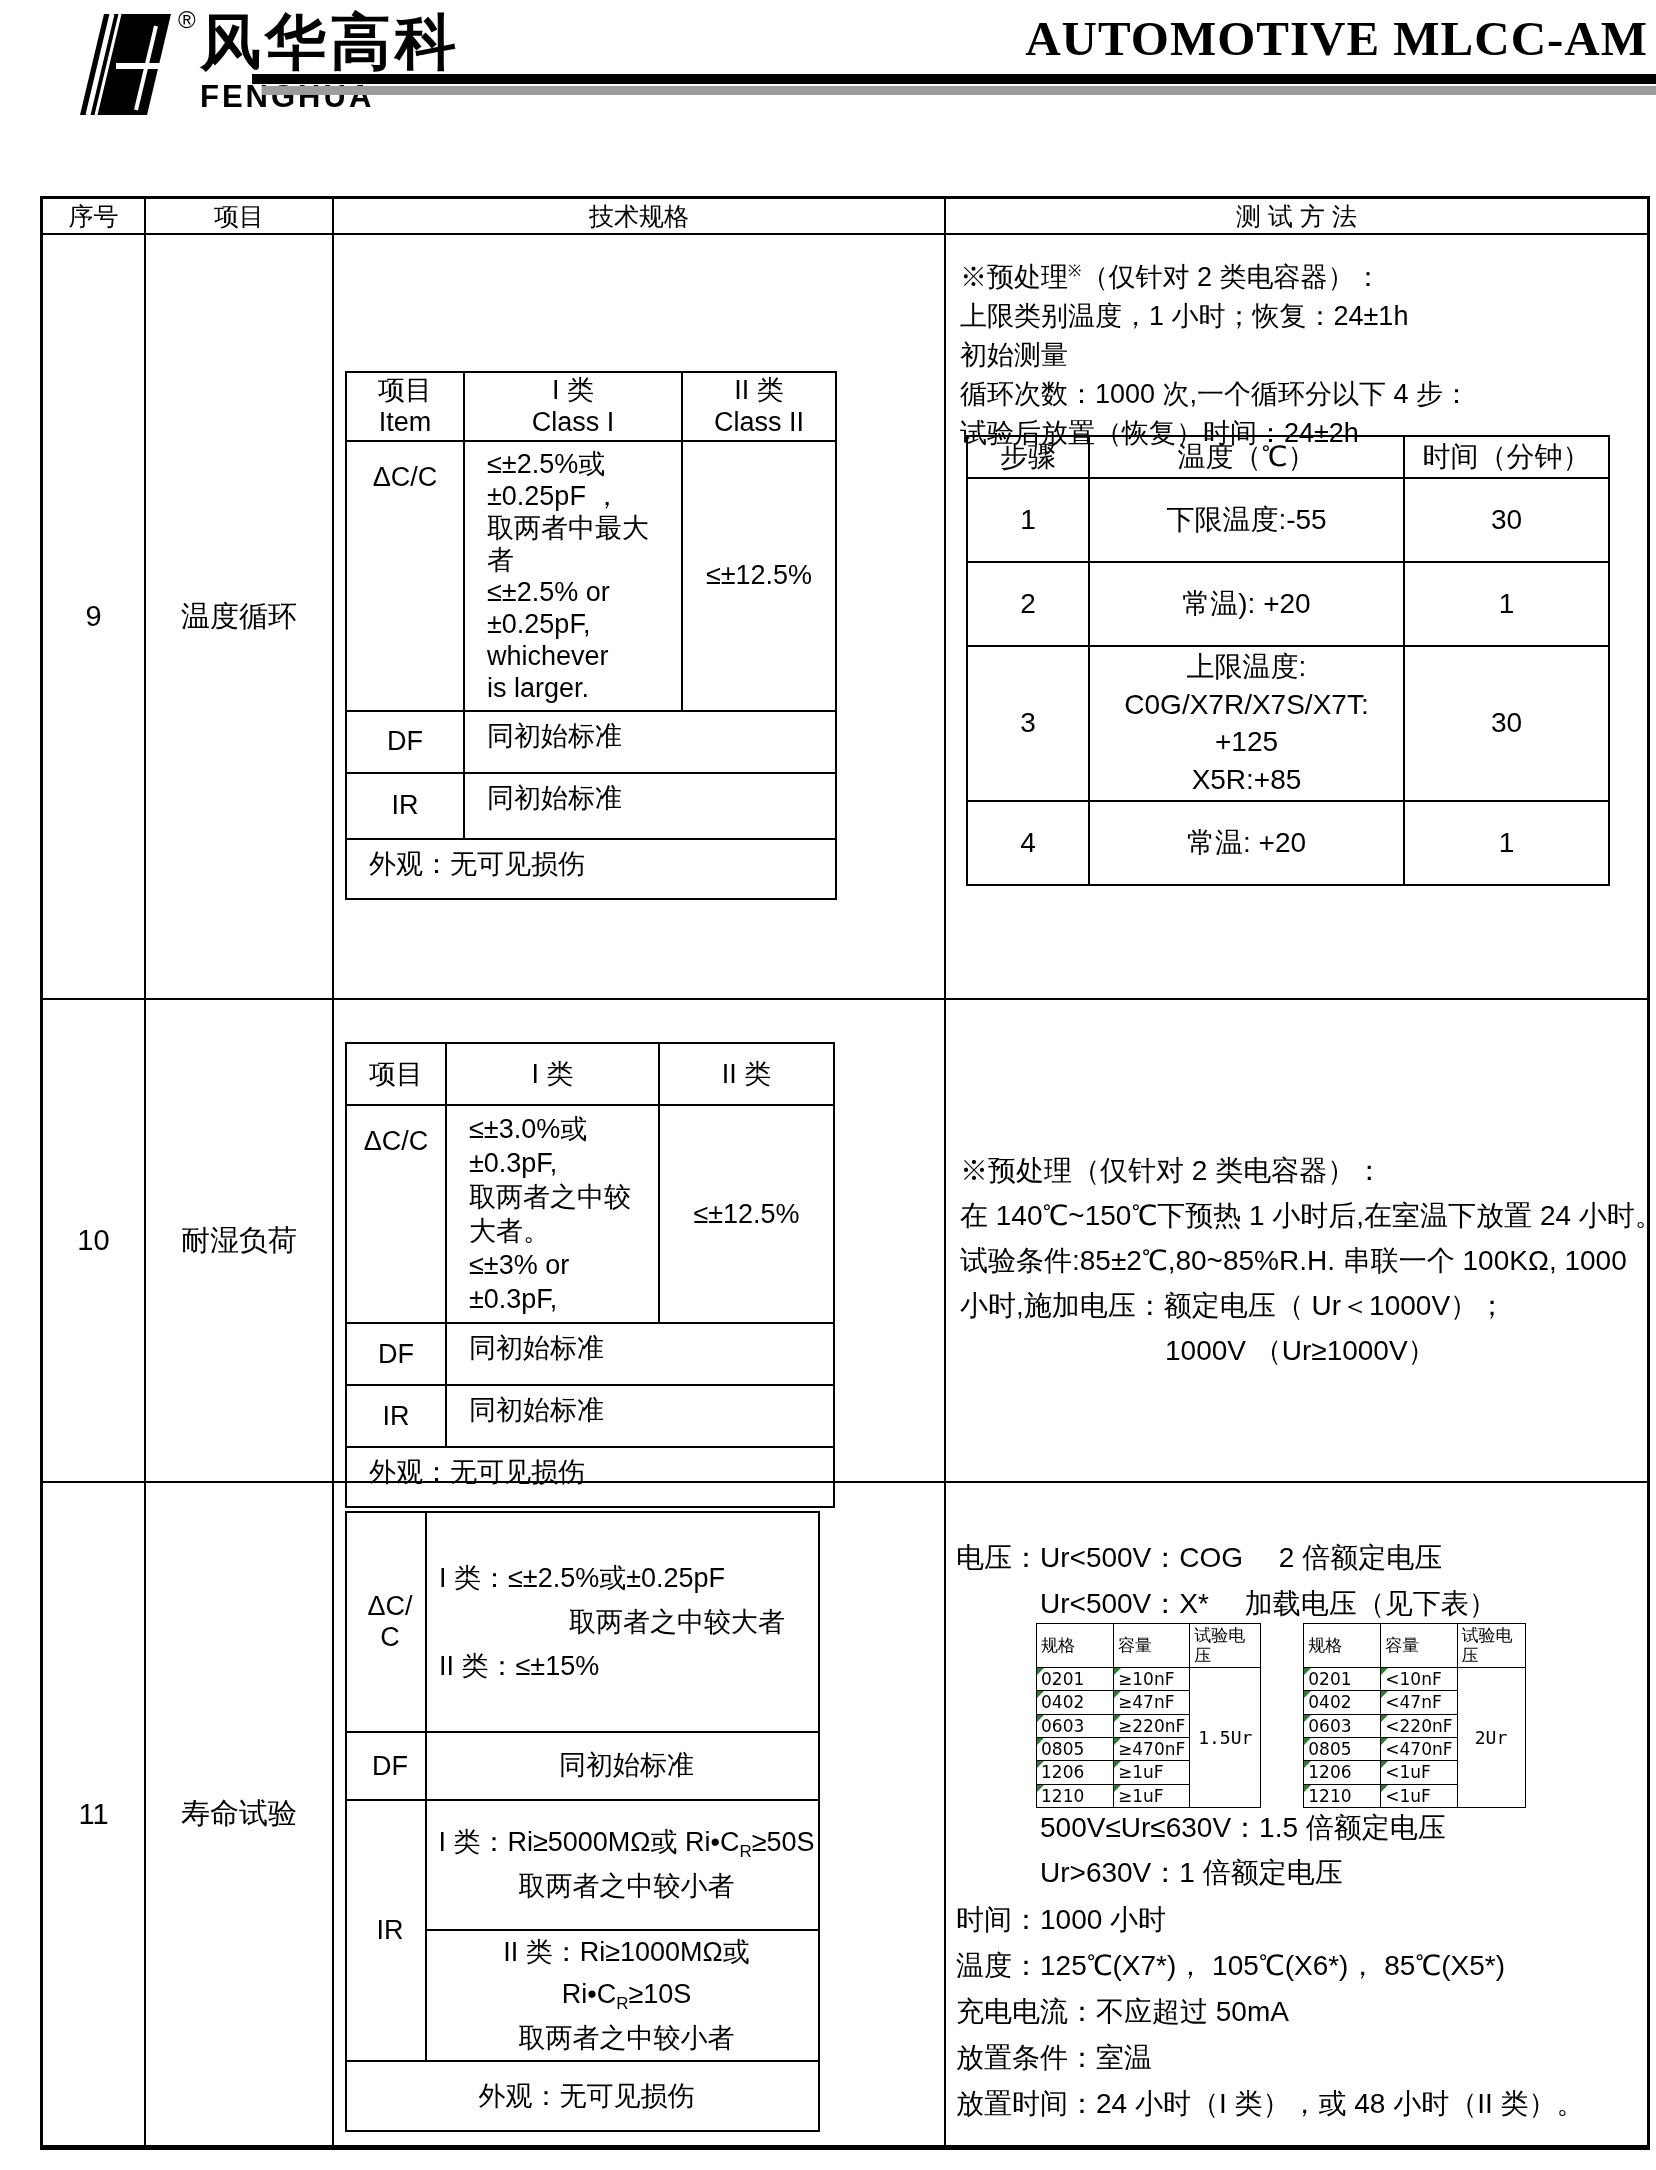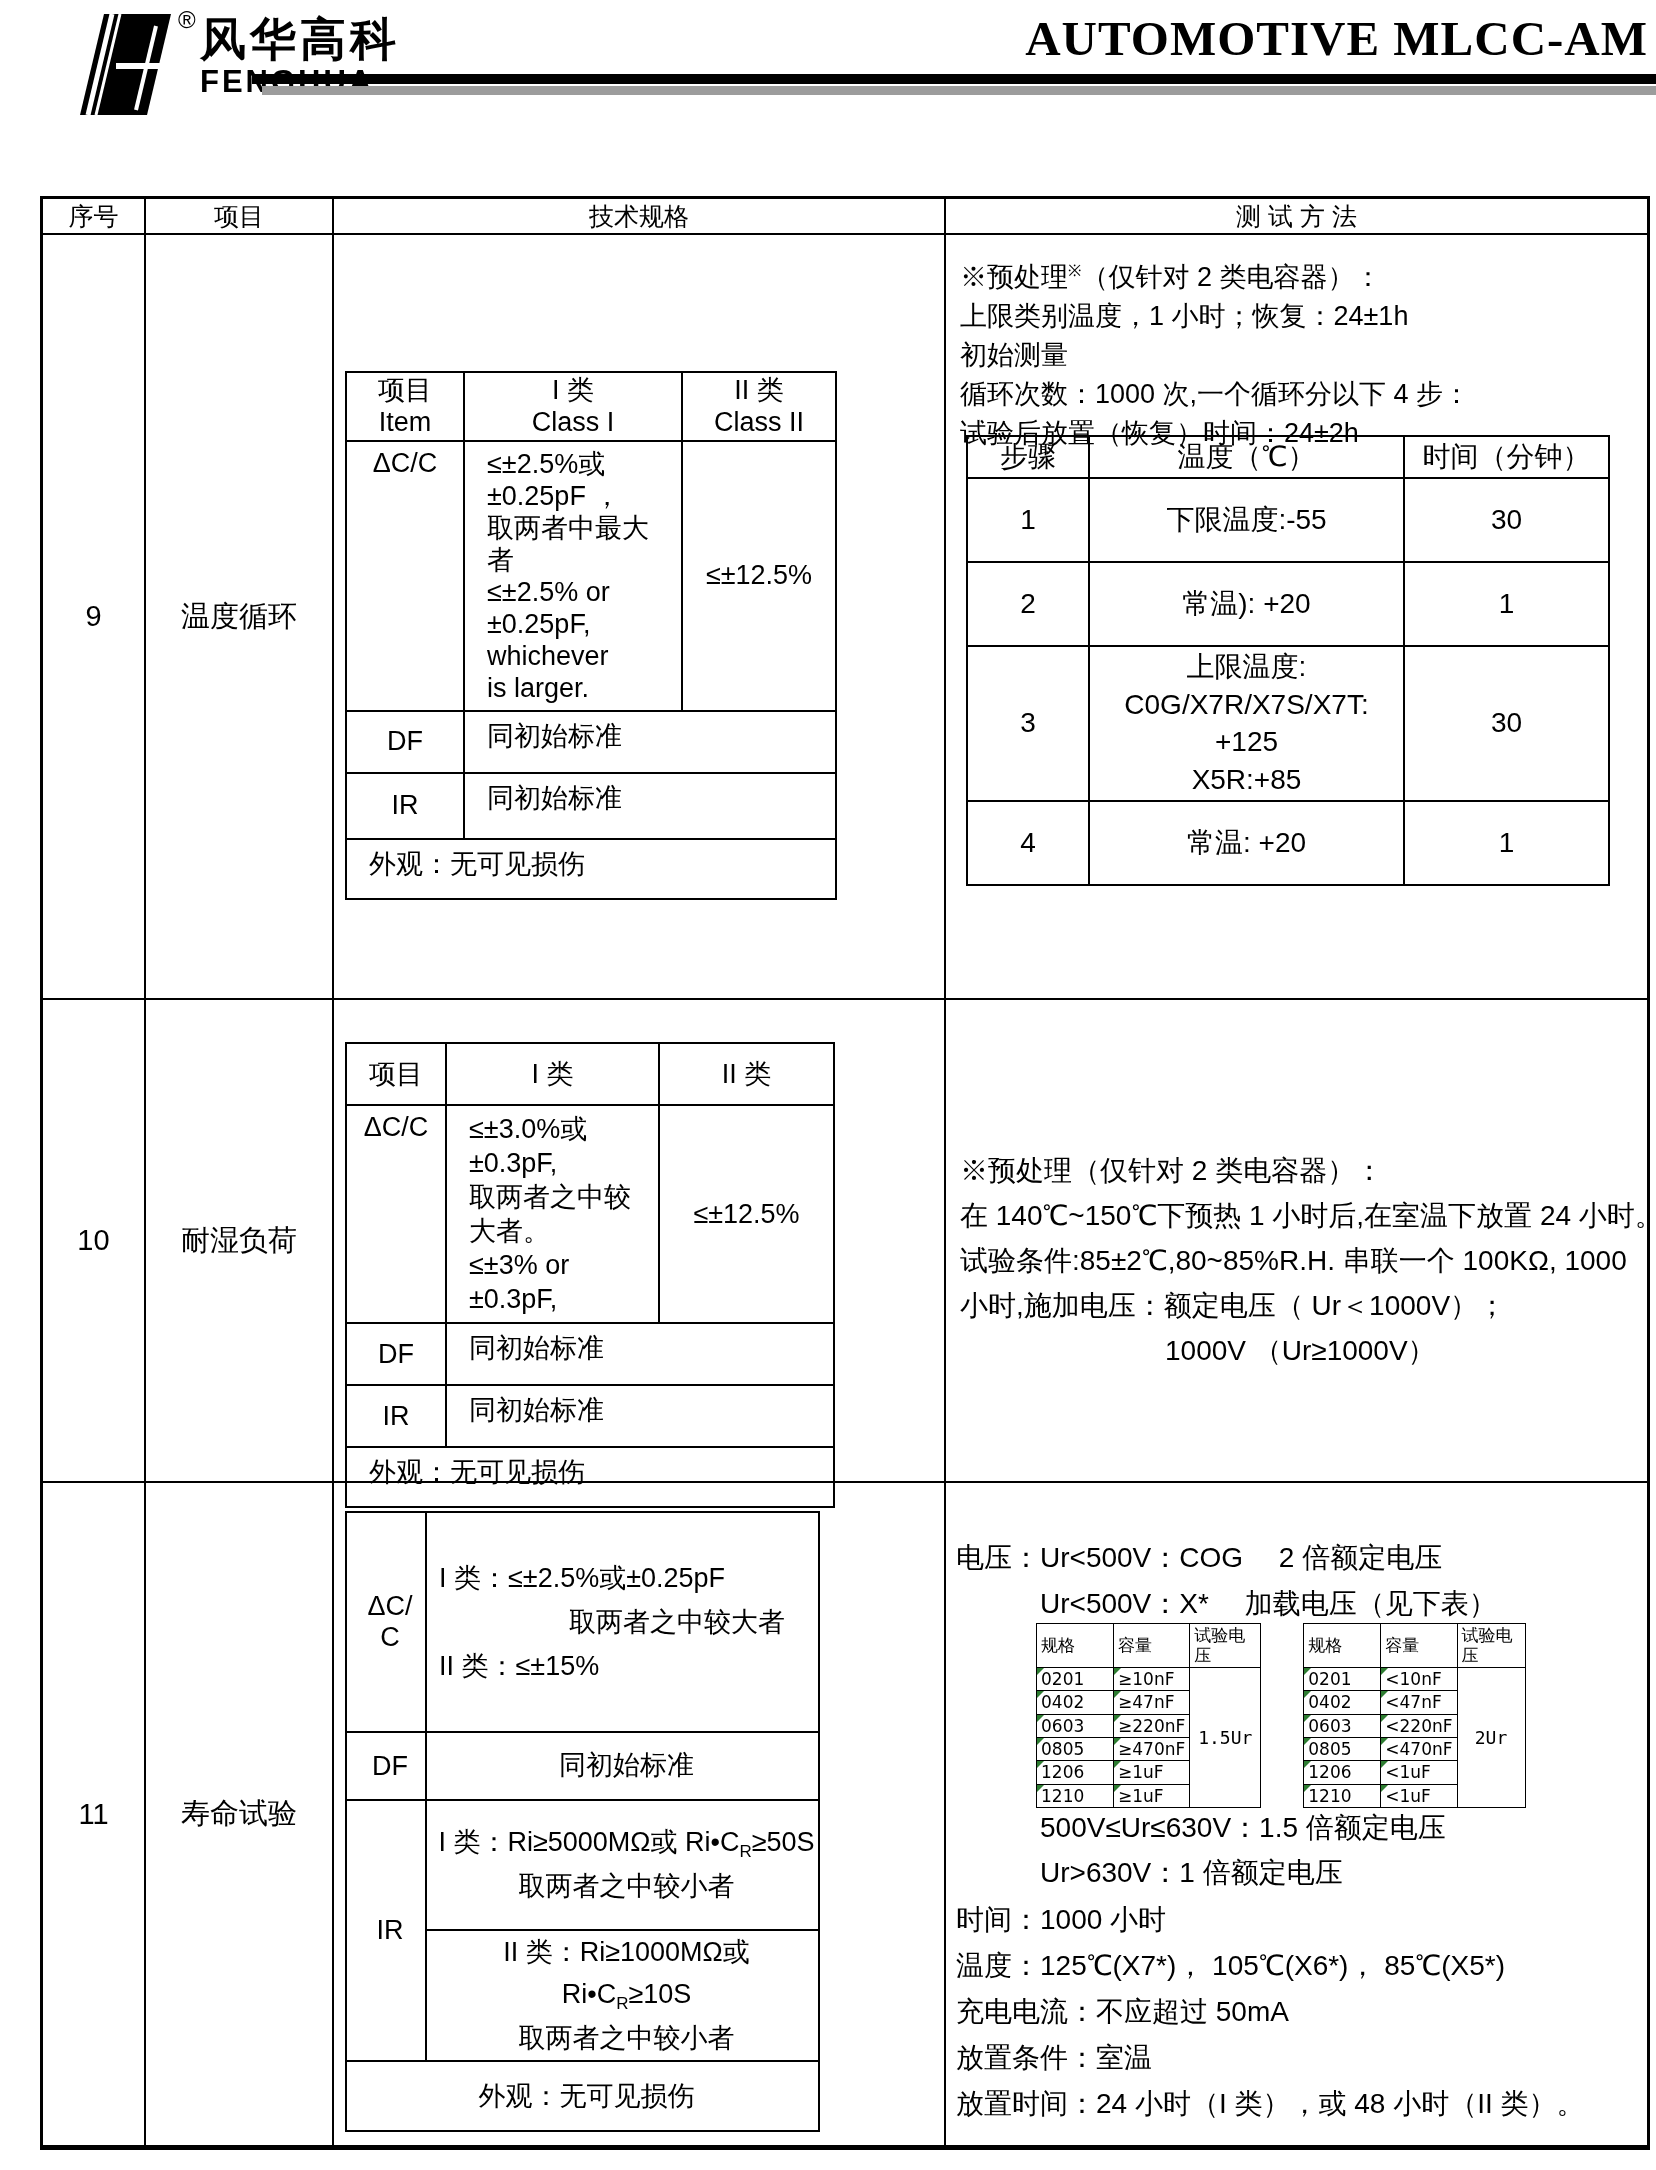--- a/index.html
+++ b/index.html
@@ -3,21 +3,21 @@
 <meta charset="utf-8">
 <style>
   html,body{margin:0;padding:0;background:#fff;}
   .sheet{position:relative;width:1656px;height:2170px;background:#fff;color:#000;
          font-family:"Liberation Sans",sans-serif;overflow:hidden;}
 
   
   .logo-icon{position:absolute;left:52px;top:12px;}
   .reg-mark{position:absolute;left:178px;top:6px;font-size:24px;}
   .logo-text{position:absolute;left:200px;top:16px;line-height:1;}
-  .logo-cn{font-size:46px;font-weight:bold;letter-spacing:4px;}
+  .logo-cn{font-size:61px;font-weight:bold;letter-spacing:4px;font-family:Liberation Mono, monospace;}
   .logo-en{font-size:31px;font-weight:bold;letter-spacing:3px;margin-top:4px;}
   .doc-title{position:absolute;top:10px;right:8px;font-family:"Liberation Serif",serif;
              font-weight:bold;font-size:49px;letter-spacing:1px;white-space:nowrap;}
   .rule-black{position:absolute;left:252px;top:74px;right:0;height:10px;background:#000;}
   .rule-gray{position:absolute;left:262px;top:86px;right:0;height:9px;background:#9c9c9c;}
 
   
   .main{position:absolute;left:40px;top:196px;width:1604px;height:1946px;
         border:3px solid #000;border-bottom-width:5px;display:grid;
         grid-template-columns:103px 188px 612px 1fr;
@@ -26,21 +26,21 @@
         box-sizing:border-box;min-width:0;min-height:0;}
   .cell.last-col{border-right:none;}
   .cell.last-row{border-bottom:none;}
   .hc{display:flex;align-items:center;justify-content:center;font-size:25px;text-align:center;}
   .cc{display:flex;align-items:center;justify-content:center;font-size:29px;}
 
   
   table{border-collapse:collapse;table-layout:fixed;}
   .itab td{border:2px solid #000;box-sizing:border-box;font-size:27px;overflow:hidden;}
   .lbl{text-align:center;vertical-align:middle;}
-  .lblTop{text-align:center;vertical-align:top;padding-top:6px;}
+  .lblTop{text-align:center;vertical-align:top;padding-top:20px;}
   .valTop{vertical-align:top;text-align:left;padding:6px 22px;}
   .hcell{text-align:center;vertical-align:middle;line-height:1.2;font-size:25px;}
   .big{font-size:29px;text-align:center;vertical-align:middle;}
   .t9{position:absolute;left:11px;top:136px;width:490px;}
   .t10{position:absolute;left:11px;top:42px;width:488px;}
   .t11{position:absolute;left:11px;top:28px;width:473px;}
   .t11 td{font-size:27px;padding-left:9px;}
   .centerCell{text-align:center;vertical-align:middle;line-height:1.55;}
   sub{font-size:17px;}
   sup{font-size:16px;}

